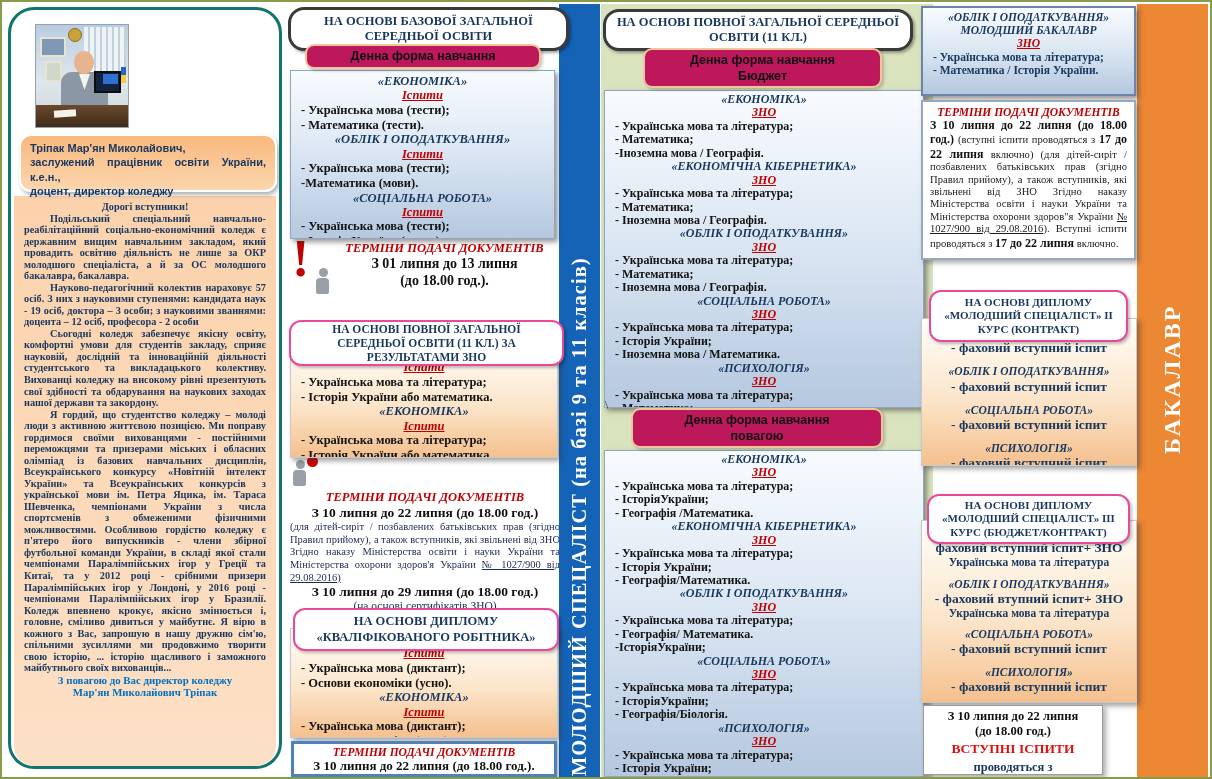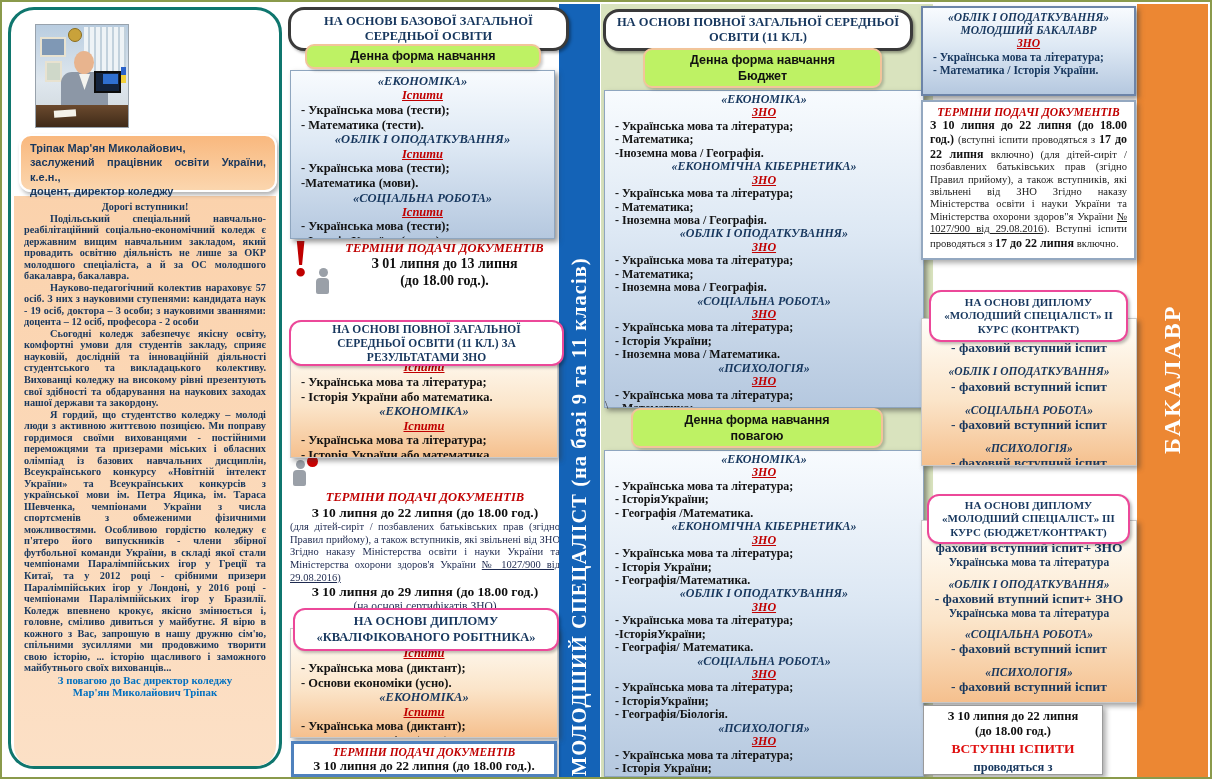--- a/index.html
+++ b/index.html
@@ -7,21 +7,21 @@
         border:2px solid #8A9A4B;box-sizing:border-box;overflow:hidden;
         font-family:"Liberation Serif",serif;}
   .abs{position:absolute;box-sizing:border-box;}
 
   
   .hdr{background:#fff;border:3px solid #3a3a3a;border-radius:16px;color:#17375E;
        font-weight:bold;text-align:center;font-size:12.5px;line-height:1.22;
        display:flex;align-items:center;justify-content:center;padding:12px 10px;
        box-shadow:2px 2px 3px rgba(0,0,0,.35);z-index:3;}
   .hdr.orange{border:2px solid #ec4899;border-radius:12px;box-shadow:2px 2px 3px rgba(0,0,0,.25);margin-top:26px;}
-  .dayform{background:#bef264;border:2px solid #F2C49A;border-radius:9px;color:#111;
+  .dayform{background:#be185d;border:2px solid #F2C49A;border-radius:9px;color:#111;
        font-family:"Liberation Sans",sans-serif;font-weight:bold;font-size:12.5px;line-height:1.3;
        display:flex;flex-direction:column;align-items:center;justify-content:center;
        box-shadow:2px 2px 3px rgba(0,0,0,.2);z-index:4;}
   .bluebox{background:linear-gradient(180deg,#f8fbfe 0%,#dde8f4 45%,#b5c8df 100%);
        border:1px solid #8fa6bf;box-shadow:3px 3px 5px rgba(50,50,50,.5);
        padding:3px 6px;overflow:hidden;z-index:2;}
   .peachbox{background:linear-gradient(180deg,#fffef9 0%,#fbe5ca 55%,#f5c08e 100%);
        border:1px solid #c9c9c9;box-shadow:3px 3px 5px rgba(50,50,50,.45);
        padding:3px 6px;overflow:hidden;z-index:2;}
   .spec-name{color:#17375E;font-weight:bold;font-style:italic;text-align:center;font-size:12.5px;line-height:1.15;}
@@ -309,22 +309,22 @@
       <div class="spec-name">«ЕКОНОМІЧНА КІБЕРНЕТИКА»</div>
       <div class="exam">ЗНО</div>
       <div class="item">- Українська мова та література;</div>
       <div class="item">- Історія України;</div>
       <div class="item">- Географія/Математика.</div>
     </div>
     <div>
       <div class="spec-name">«ОБЛІК І ОПОДАТКУВАННЯ»</div>
       <div class="exam">ЗНО</div>
       <div class="item">- Українська мова та література;</div>
+      <div class="item">- Географія/ Математика.</div>
       <div class="item">-ІсторіяУкраїни;</div>
-      <div class="item">- Географія/ Математика.</div>
     </div>
     <div>
       <div class="spec-name">«СОЦІАЛЬНА РОБОТА»</div>
       <div class="exam">ЗНО</div>
       <div class="item">- Українська мова та література;</div>
       <div class="item">- ІсторіяУкраїни;</div>
       <div class="item">- Географія/Біологія.</div>
     </div>
     <div>
       <div class="spec-name">«ПСИХОЛОГІЯ»</div>

